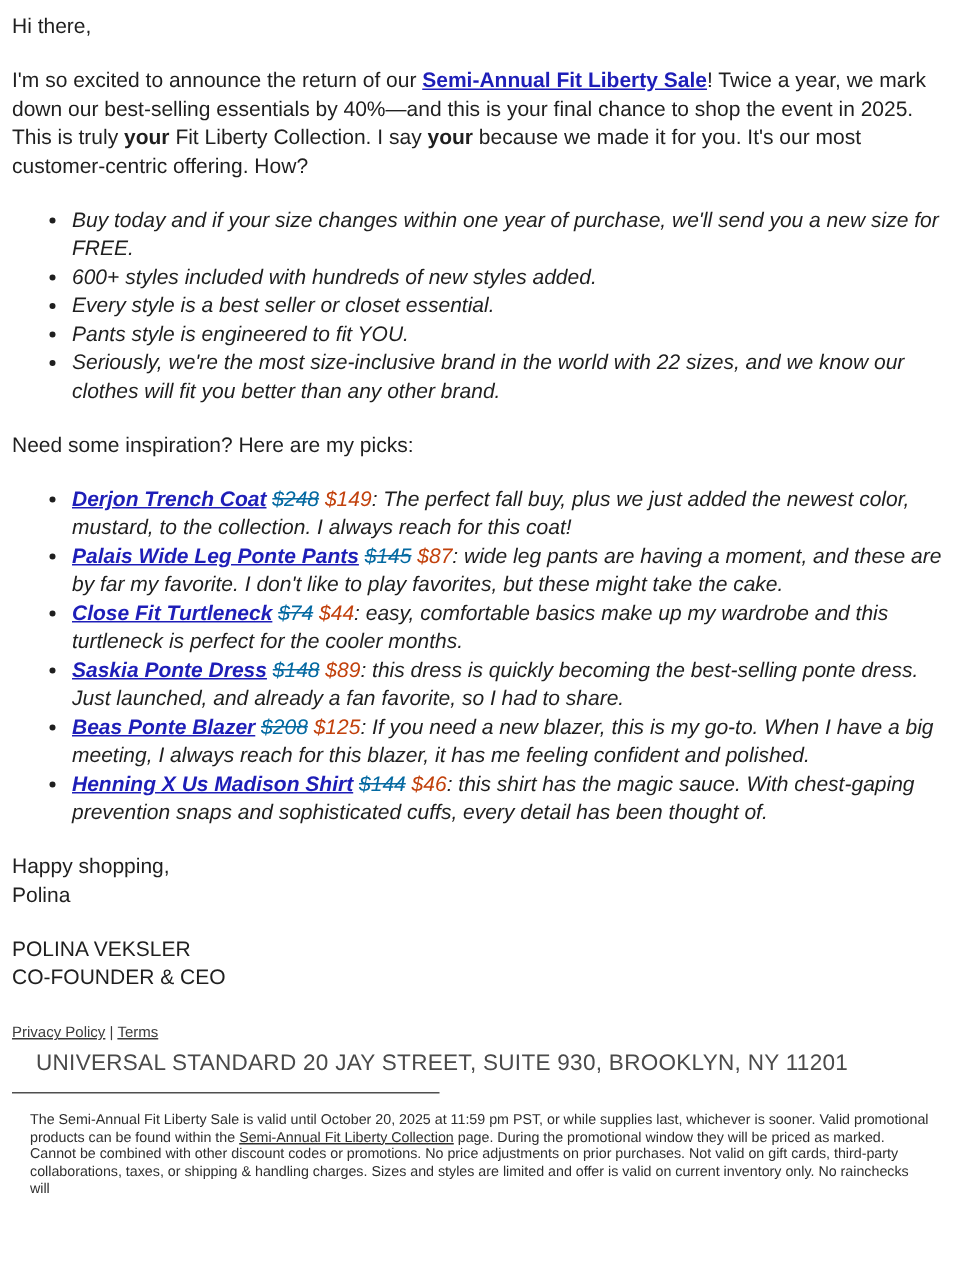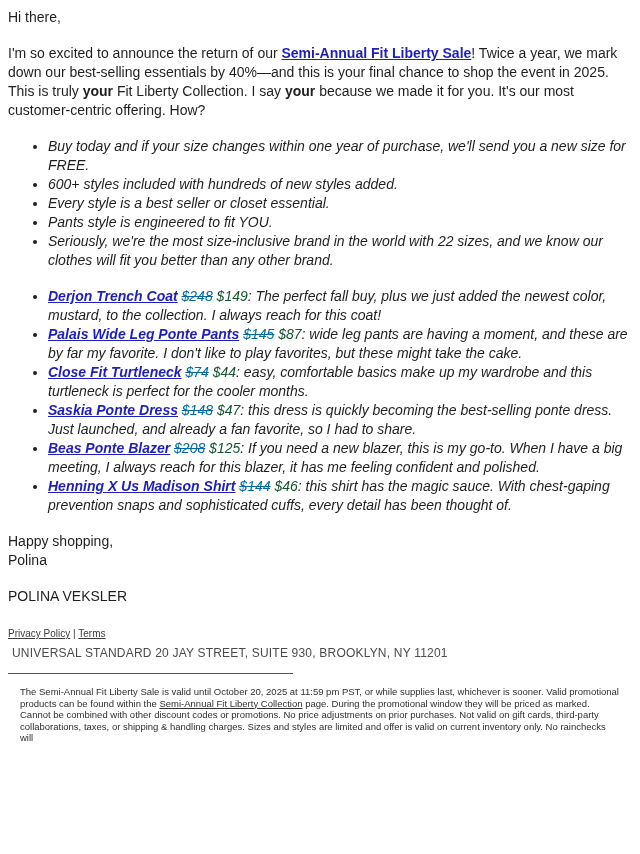--- a/index.html
+++ b/index.html
@@ -24,39 +24,39 @@
   a.biglink, a.plink {
     color: #1e1eb8;
     font-weight: bold;
     text-decoration: underline;
   }
   b { font-weight: bold; }
   .strike {
     color: #0369a1;
     text-decoration: line-through;
   }
-  .sale { color: #14532d; }
+  .sale { color: #c2410c; }
 
   .signature { white-space: nowrap; }
 
   .footer-links {
     font-size: 10px;
     line-height: 13px;
     color: #3b3b3b;
     margin: 21px 0 7px 0;
   }
   .footer-links a {
     color: #3b3b3b;
   }
   .footer-address {
-    font-size: 12px;
+    font-size: 15px;
     line-height: 13px;
     color: #4a4a4a;
     letter-spacing: 0.2px;
-    margin: 0 0 0 4px;
+    margin: 0 0 0 16px;
   }
   hr.footer-divider {
     border: 0;
     border-top: 1px solid #4f4f4f;
     width: 285px;
     margin: 13px 0 12px 0;
   }
   .fine-print {
     font-size: 9.5px;
     line-height: 11.5px;
@@ -78,57 +78,58 @@
   <p><span>I'm so excited to announce the return of our </span><a href="#" class="biglink">Semi-Annual Fit Liberty Sale</a><span>! Twice a year, we mark down our best-selling essentials by 40%—and this is your final chance to shop the event in 2025. This is truly </span><b>your</b><span> Fit Liberty Collection. I say </span><b>your</b><span> because we made it for you. It's our most customer-centric offering. How?</span></p>
 
   <ul>
     <li>Buy today and if your size changes within one year of purchase, we'll send you a new size for FREE.</li>
     <li>600+ styles included with hundreds of new styles added.</li>
     <li>Every style is a best seller or closet essential.</li>
     <li>Pants style is engineered to fit YOU.</li>
     <li>Seriously, we're the most size-inclusive brand in the world with 22 sizes, and we know our clothes will fit you better than any other brand.</li>
   </ul>
 
+  <p>Need some inspiration? Here are my picks:</p>
 
   <ul>
     <li>
       <a href="#" class="plink">Derjon Trench Coat</a>
       <span class="strike">$248</span>
       <span class="sale">$149</span><span>: The perfect fall buy, plus we just added the newest color, mustard, to the collection. I always reach for this coat!</span>
     </li>
     <li>
       <a href="#" class="plink">Palais Wide Leg Ponte Pants</a>
       <span class="strike">$145</span>
       <span class="sale">$87</span><span>: wide leg pants are having a moment, and these are by far my favorite. I don't like to play favorites, but these might take the cake.</span>
     </li>
     <li>
       <a href="#" class="plink">Close Fit Turtleneck</a>
       <span class="strike">$74</span>
       <span class="sale">$44</span><span>: easy, comfortable basics make up my wardrobe and this turtleneck is perfect for the cooler months.</span>
     </li>
     <li>
       <a href="#" class="plink">Saskia Ponte Dress</a>
       <span class="strike">$148</span>
-      <span class="sale">$47</span><span>: this dress is quickly becoming the best-selling ponte dress. Just launched, and already a fan favorite, so I had to share.</span>
+      <span class="sale">$89</span><span>: this dress is quickly becoming the best-selling ponte dress. Just launched, and already a fan favorite, so I had to share.</span>
     </li>
     <li>
       <a href="#" class="plink">Beas Ponte Blazer</a>
       <span class="strike">$208</span>
       <span class="sale">$125</span><span>: If you need a new blazer, this is my go-to. When I have a big meeting, I always reach for this blazer, it has me feeling confident and polished.</span>
     </li>
     <li>
       <a href="#" class="plink">Henning X Us Madison Shirt</a>
       <span class="strike">$144</span>
       <span class="sale">$46</span><span>: this shirt has the magic sauce. With chest-gaping prevention snaps and sophisticated cuffs, every detail has been thought of.</span>
     </li>
   </ul>
 
   <p><span>Happy shopping,</span><br><span>Polina</span></p>
 
-  <p class="signature"><span>POLINA VEKSLER</span><br></p>
+  <p class="signature"><span>POLINA VEKSLER</span><br><span>CO-FOUNDER &amp; CEO</span></p>
 
   <p class="footer-links"><a href="#">Privacy Policy</a> <span>|</span> <a href="#">Terms</a></p>
 
   <p class="footer-address">UNIVERSAL STANDARD 20 JAY STREET, SUITE 930, BROOKLYN, NY 11201</p>
 
   <hr class="footer-divider">
 
   <p class="fine-print"><span>The Semi-Annual Fit Liberty Sale is valid until October 20, 2025 at 11:59 pm PST, or while supplies last, whichever is sooner. Valid promotional products can be found within the </span><a href="#">Semi-Annual Fit Liberty Collection</a><span> page. During the promotional window they will be priced as marked. Cannot be combined with other discount codes or promotions. No price adjustments on prior purchases. Not valid on gift cards, third-party collaborations, taxes, or shipping &amp; handling charges. Sizes and styles are limited and offer is valid on current inventory only. No rainchecks will</span></p>
 
 </div>

